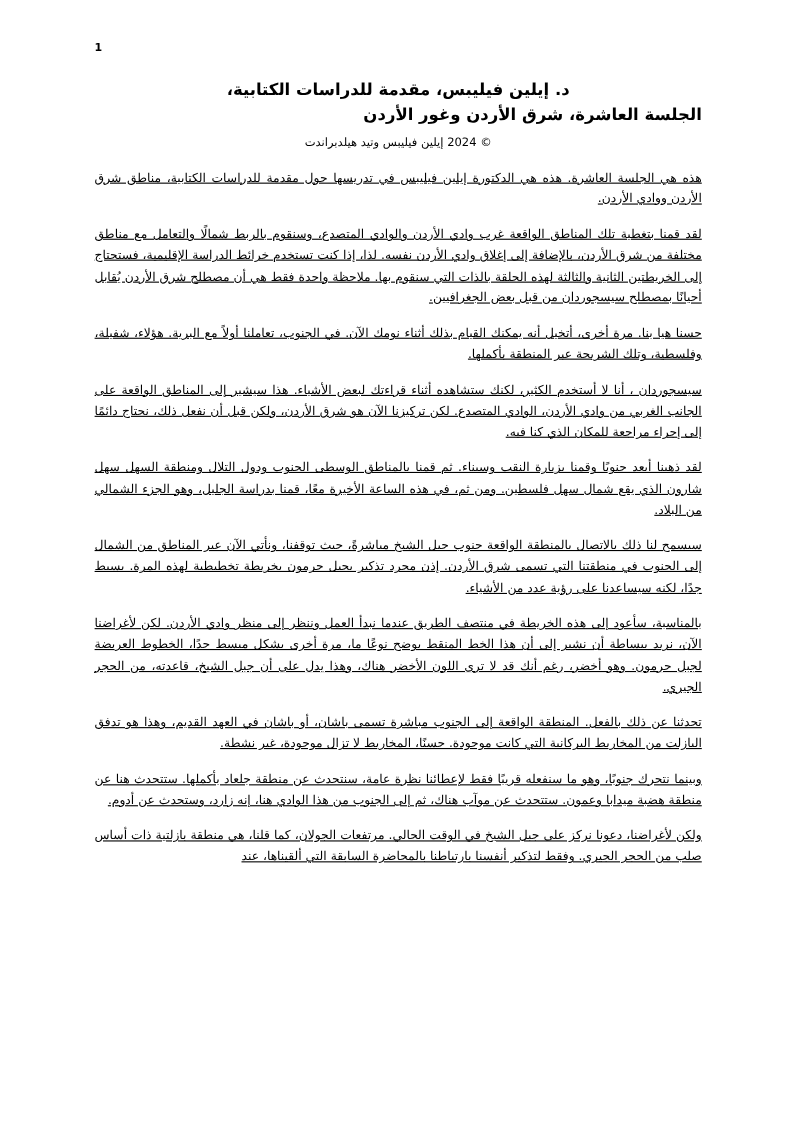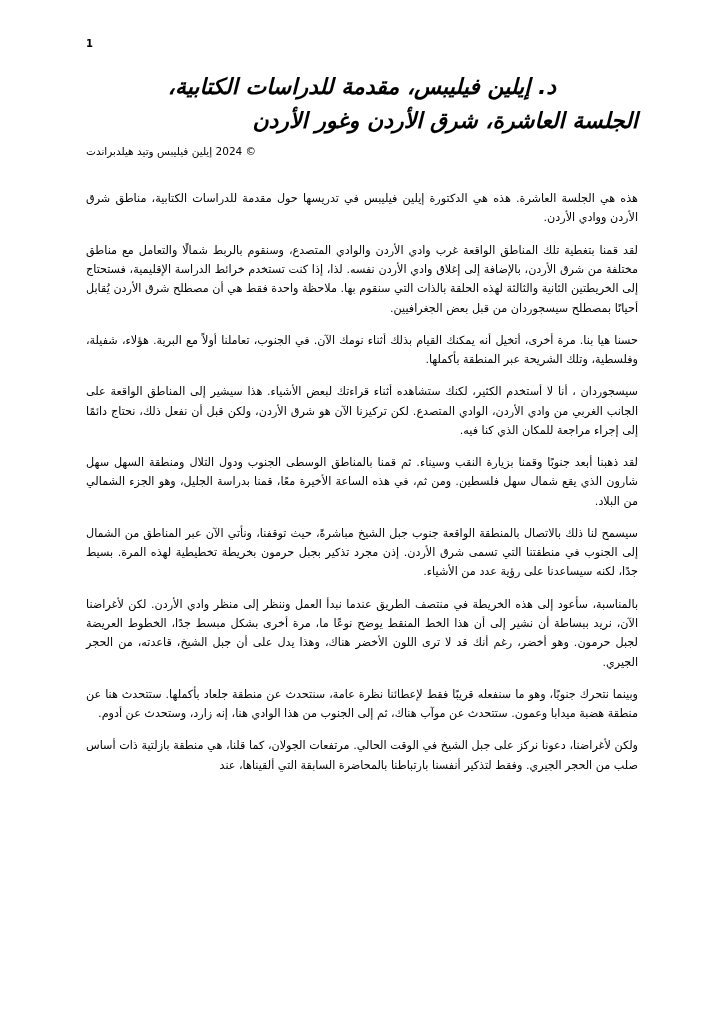--- a/index.html
+++ b/index.html
@@ -30,41 +30,41 @@
     font-weight: bold;
     direction: ltr;
     text-align: left;
     color: #000;
   }
   .title-block {
     margin-top: 34px;
     text-align: center;
   }
   .doc-title {
-    font-size: 22px;
+    font-size: 15px;
     font-weight: bold;
     line-height: 1.55;
     direction: rtl;
-    font-style: italic;
   }
   .doc-title .line2 {
     display: block;
     text-align: right;
   }
   .copyright {
     margin-top: 7px;
     font-size: 10.5px;
-    text-align: left;
+    text-align: center;
     direction: rtl;
   }
   .body-text {
-    margin-top: 32px;
+    margin-top: 16px;
     direction: rtl;
     text-align: justify;
     text-align-last: right;
+    text-decoration: underline;
   }
   .para {
     font-size: 11.2px;
     line-height: 1.72;
     margin: 0 0 13px 0;
     direction: rtl;
     text-align: justify;
     text-align-last: right;
   }
   .para:last-child {
@@ -87,17 +87,18 @@
   </div>
 
   <div class="body-text">
     <p class="para">هذه هي الجلسة العاشرة. هذه هي الدكتورة إيلين فيليبس في تدريسها حول مقدمة للدراسات الكتابية، مناطق شرق الأردن ووادي الأردن.</p>
     <p class="para">لقد قمنا بتغطية تلك المناطق الواقعة غرب وادي الأردن والوادي المتصدع، وسنقوم بالربط شمالًا والتعامل مع مناطق مختلفة من شرق الأردن، بالإضافة إلى إغلاق وادي الأردن نفسه. لذا، إذا كنت تستخدم خرائط الدراسة الإقليمية، فستحتاج إلى الخريطتين الثانية والثالثة لهذه الحلقة بالذات التي سنقوم بها. ملاحظة واحدة فقط هي أن مصطلح شرق الأردن يُقابل أحيانًا بمصطلح سيسجوردان من قبل بعض الجغرافيين.</p>
     <p class="para">حسنا هيا بنا. مرة أخرى، أتخيل أنه يمكنك القيام بذلك أثناء نومك الآن. في الجنوب، تعاملنا أولاً مع البرية. هؤلاء، شفيلة، وفلسطية، وتلك الشريحة عبر المنطقة بأكملها.</p>
     <p class="para">سيسجوردان ، أنا لا أستخدم الكثير، لكنك ستشاهده أثناء قراءتك لبعض الأشياء. هذا سيشير إلى المناطق الواقعة على الجانب الغربي من وادي الأردن، الوادي المتصدع. لكن تركيزنا الآن هو شرق الأردن، ولكن قبل أن نفعل ذلك، نحتاج دائمًا إلى إجراء مراجعة للمكان الذي كنا فيه.</p>
     <p class="para">لقد ذهبنا أبعد جنوبًا وقمنا بزيارة النقب وسيناء. ثم قمنا بالمناطق الوسطى الجنوب ودول التلال ومنطقة السهل سهل شارون الذي يقع شمال سهل فلسطين. ومن ثم، في هذه الساعة الأخيرة معًا، قمنا بدراسة الجليل، وهو الجزء الشمالي من البلاد.</p>
     <p class="para">سيسمح لنا ذلك بالاتصال بالمنطقة الواقعة جنوب جبل الشيخ مباشرةً، حيث توقفنا، ونأتي الآن عبر المناطق من الشمال إلى الجنوب في منطقتنا التي تسمى شرق الأردن. إذن مجرد تذكير بجبل حرمون بخريطة تخطيطية لهذه المرة. بسيط جدًا، لكنه سيساعدنا على رؤية عدد من الأشياء.</p>
     <p class="para">بالمناسبة، سأعود إلى هذه الخريطة في منتصف الطريق عندما نبدأ العمل وننظر إلى منظر وادي الأردن. لكن لأغراضنا الآن، نريد ببساطة أن نشير إلى أن هذا الخط المنقط يوضح نوعًا ما، مرة أخرى بشكل مبسط جدًا، الخطوط العريضة لجبل حرمون. وهو أخضر، رغم أنك قد لا ترى اللون الأخضر هناك، وهذا يدل على أن جبل الشيخ، قاعدته، من الحجر الجيري.</p>
+    <p class="para">تحدثنا عن ذلك بالفعل. المنطقة الواقعة إلى الجنوب مباشرة تسمى باشان، أو باشان في العهد القديم، وهذا هو تدفق البازلت من المخاريط البركانية التي كانت موجودة. حسنًا، المخاريط لا تزال موجودة، غير نشطة.</p>
     <p class="para">وبينما نتحرك جنوبًا، وهو ما سنفعله قريبًا فقط لإعطائنا نظرة عامة، سنتحدث عن منطقة جلعاد بأكملها. ستتحدث هنا عن منطقة هضبة ميدابا وعمون. ستتحدث عن موآب هناك، ثم إلى الجنوب من هذا الوادي هنا، إنه زارد، وستحدث عن أدوم.</p>
     <p class="para">ولكن لأغراضنا، دعونا نركز على جبل الشيخ في الوقت الحالي. مرتفعات الجولان، كما قلنا، هي منطقة بازلتية ذات أساس صلب من الحجر الجيري. وفقط لتذكير أنفسنا بارتباطنا بالمحاضرة السابقة التي ألقيناها، عند</p>
   </div>
 
 </div>
 
 </body></html>

